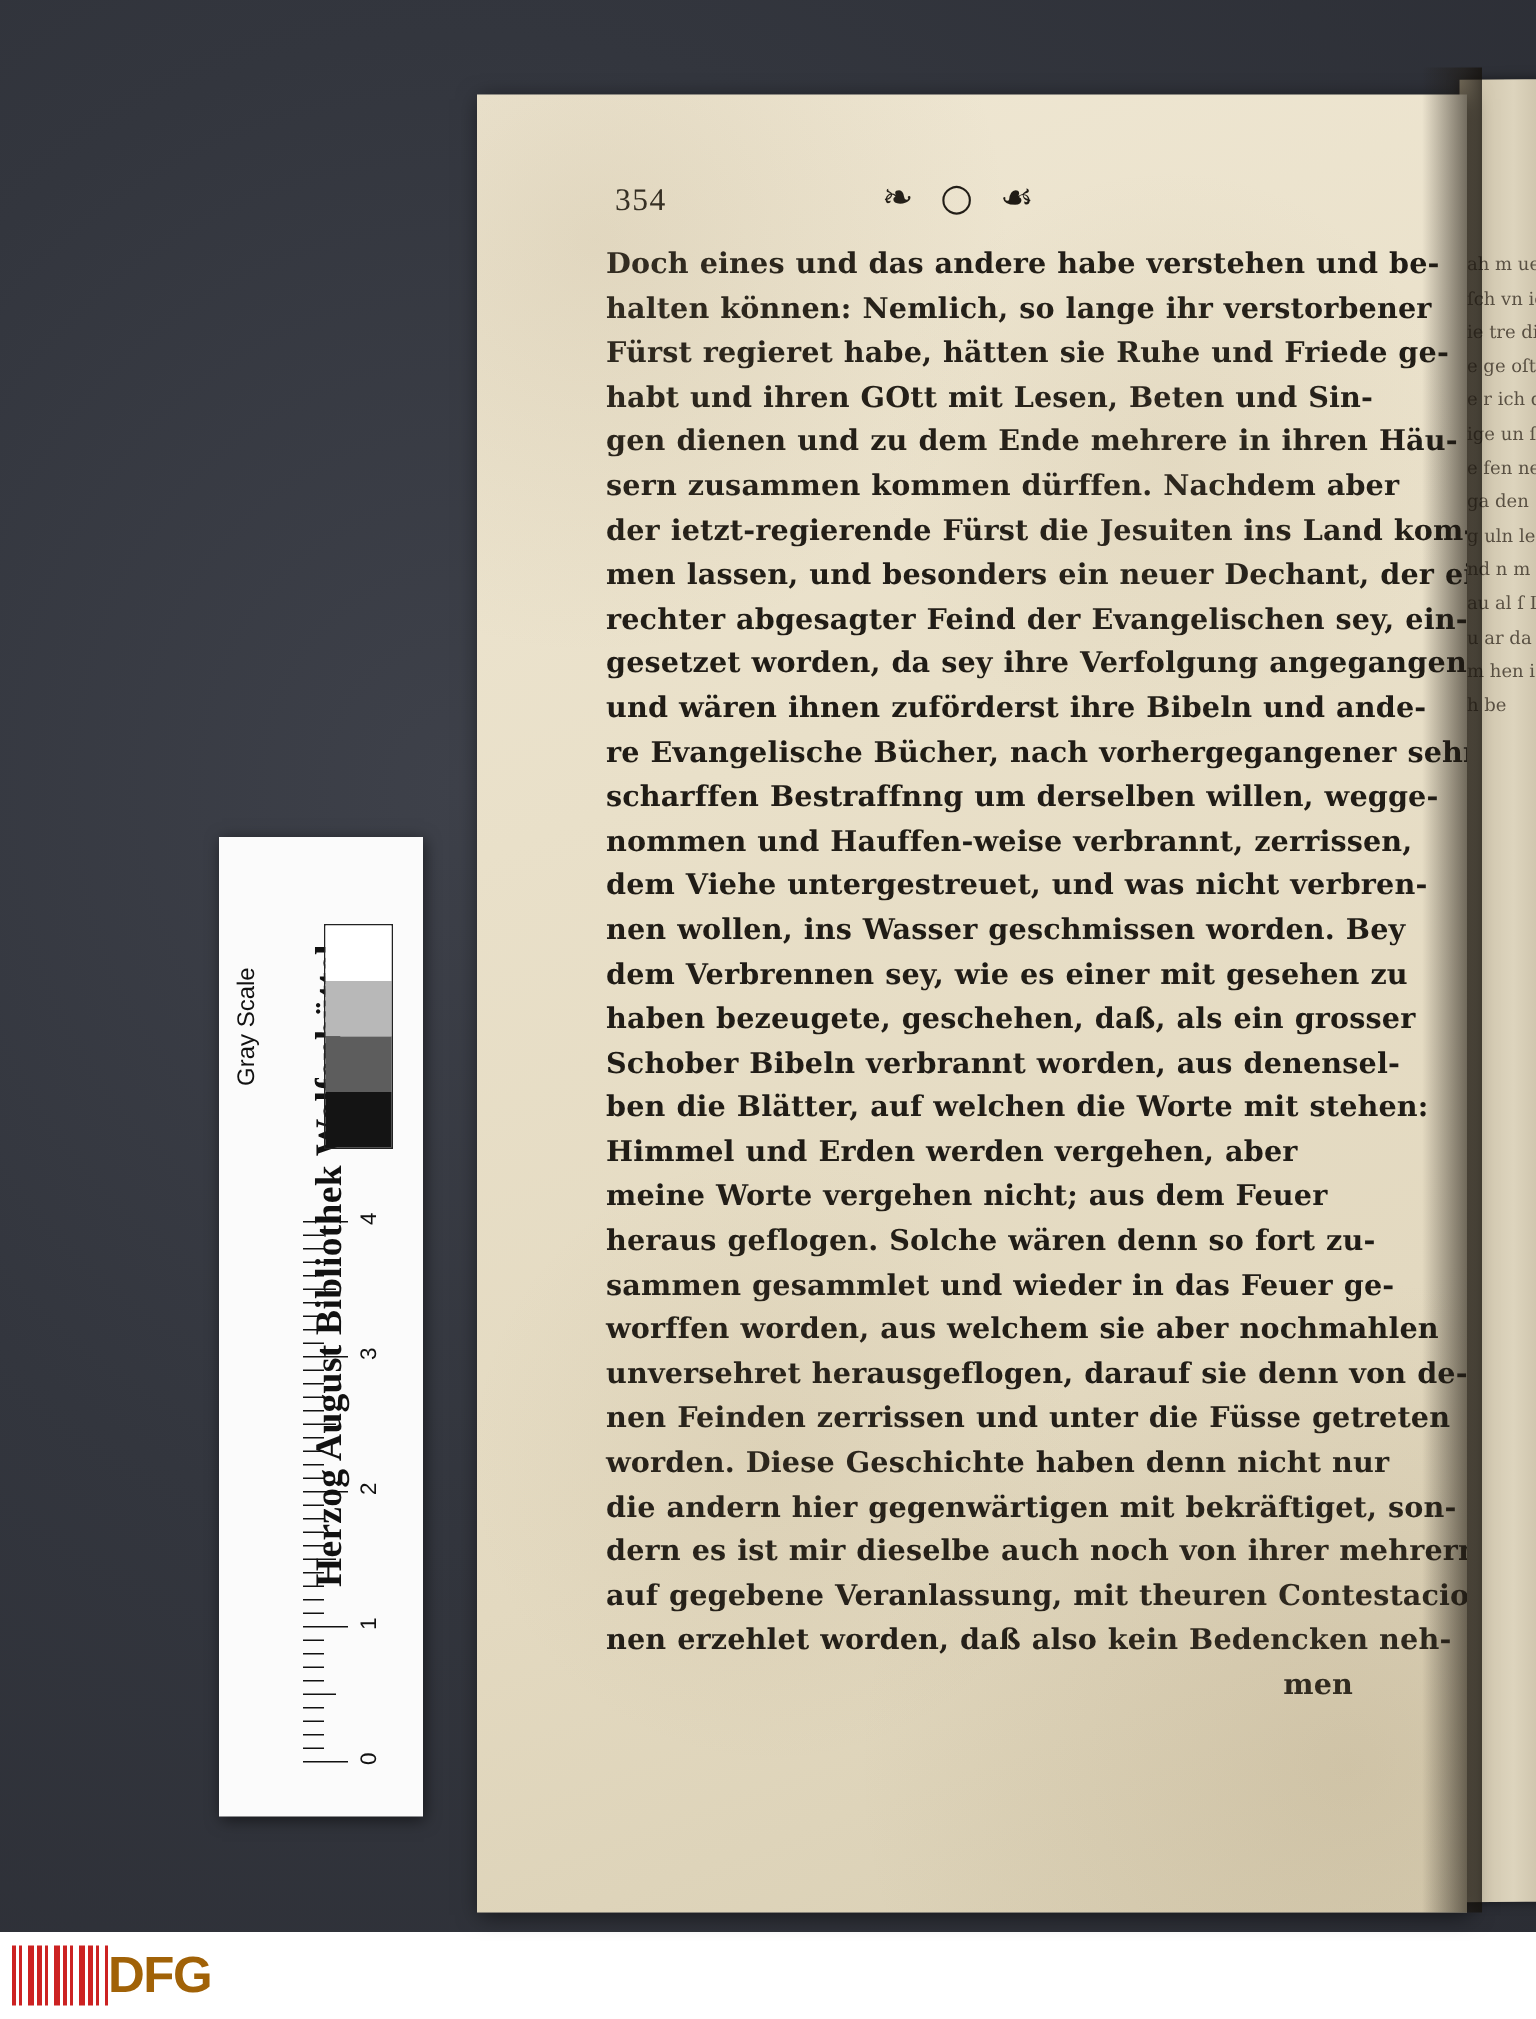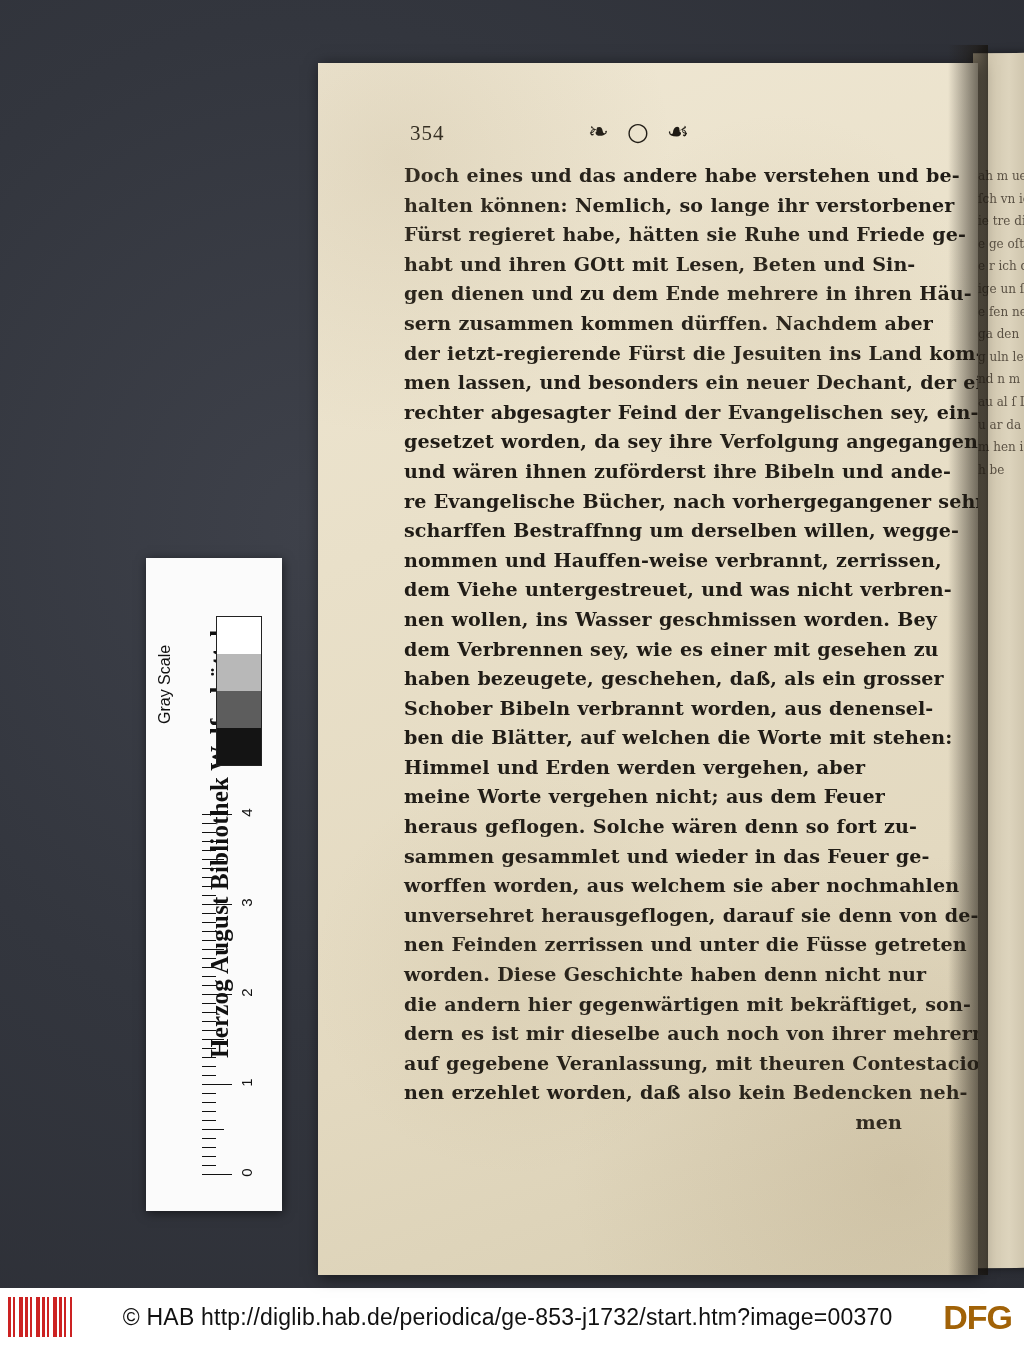--- a/index.html
+++ b/index.html
@@ -379,15 +379,14 @@
         <div class="tick" style="top: 9px; width: 14px;"></div>
         <div class="tick" style="top: 0px; width: 30px;"></div>
         <div class="rulernum" style="top: -10px;">4</div>
       </div>
   </div>
 
 </div>
 
 <div class="footer">
   <div class="barcode"></div>
-  <div class="footer-text">© HAB http://diglib.hab.de/periodica/ge-853-j1732/start.htm?image=00370</div>
   <div class="dfg-logo">DFG</div>
 </div>
 
 </body></html>

